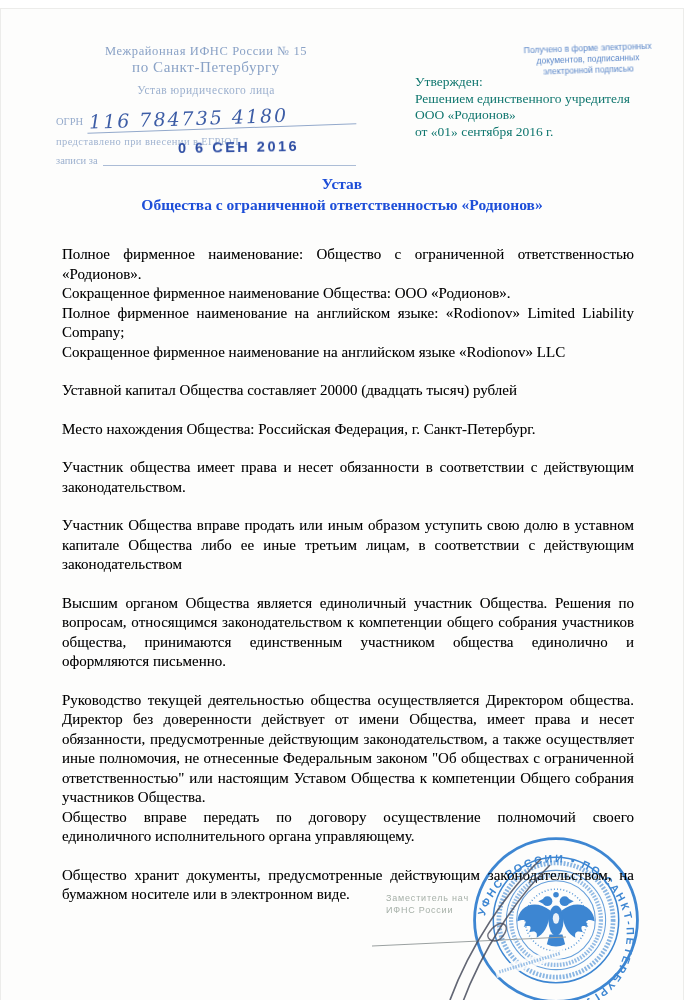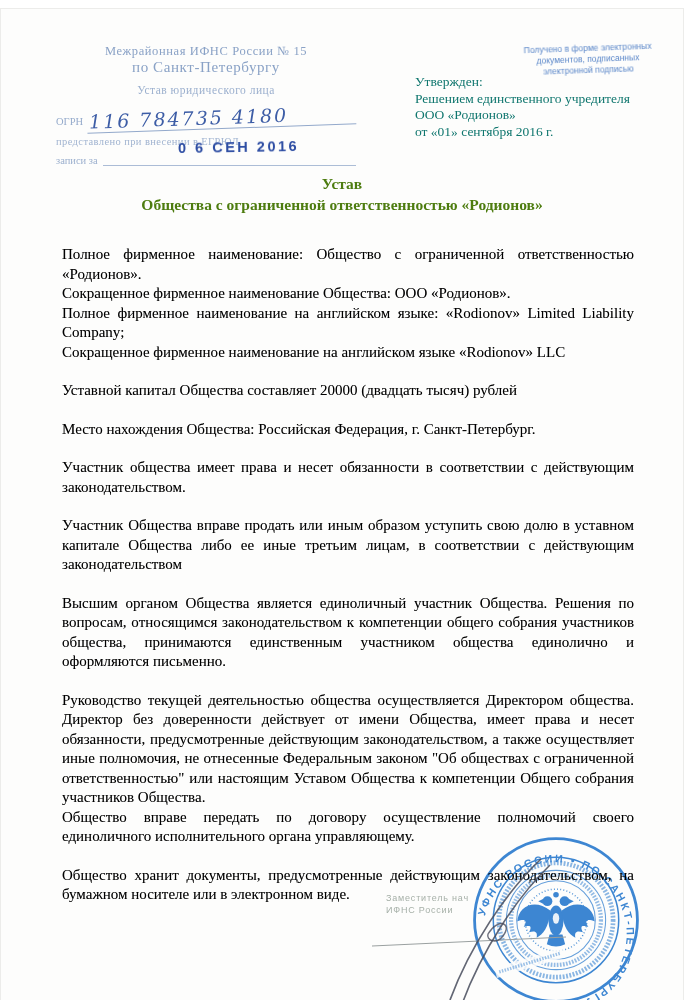--- a/index.html
+++ b/index.html
@@ -49,21 +49,21 @@
   
   .approval {
     position:absolute; left:415px; top:66px;
     font-size:13.5px; line-height:1.23; color:#0f766e;
   }
 
   
   .doc-title {
     position:absolute; left:0; top:166px; width:100%;
     text-align:center; font-weight:bold; font-size:15.5px;
-    line-height:1.35; color:#4d7c0f;
+    line-height:1.35; color:#1d4ed8;
   }
 
   
   .body-text { position:absolute; left:62px; top:237px; width:572px; }
   .body-text p {
     margin:0 0 19px 0; font-size:15px; line-height:1.3;
     text-align:justify; white-space:pre-line; color:#000000;
     text-shadow:0 0 .5px rgba(45,45,45,.35);
   }
 

